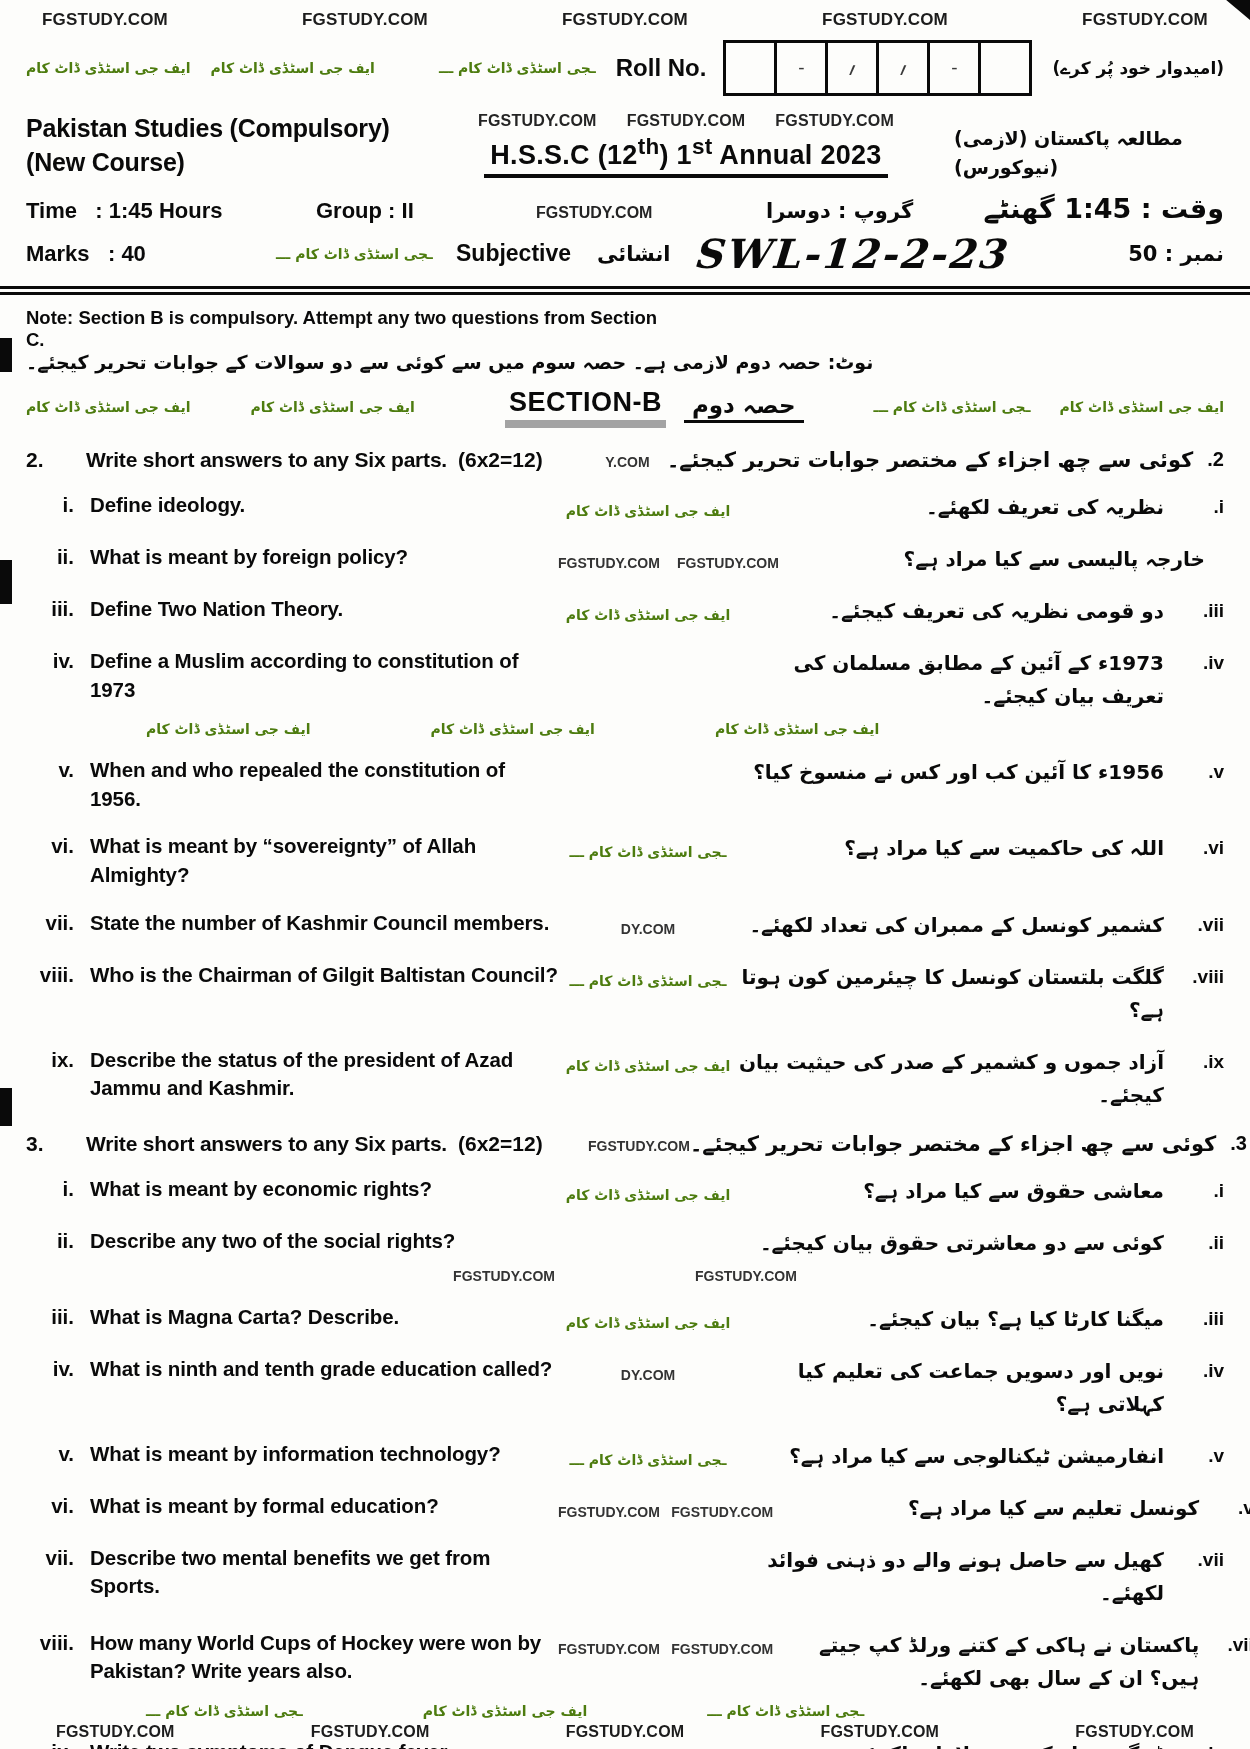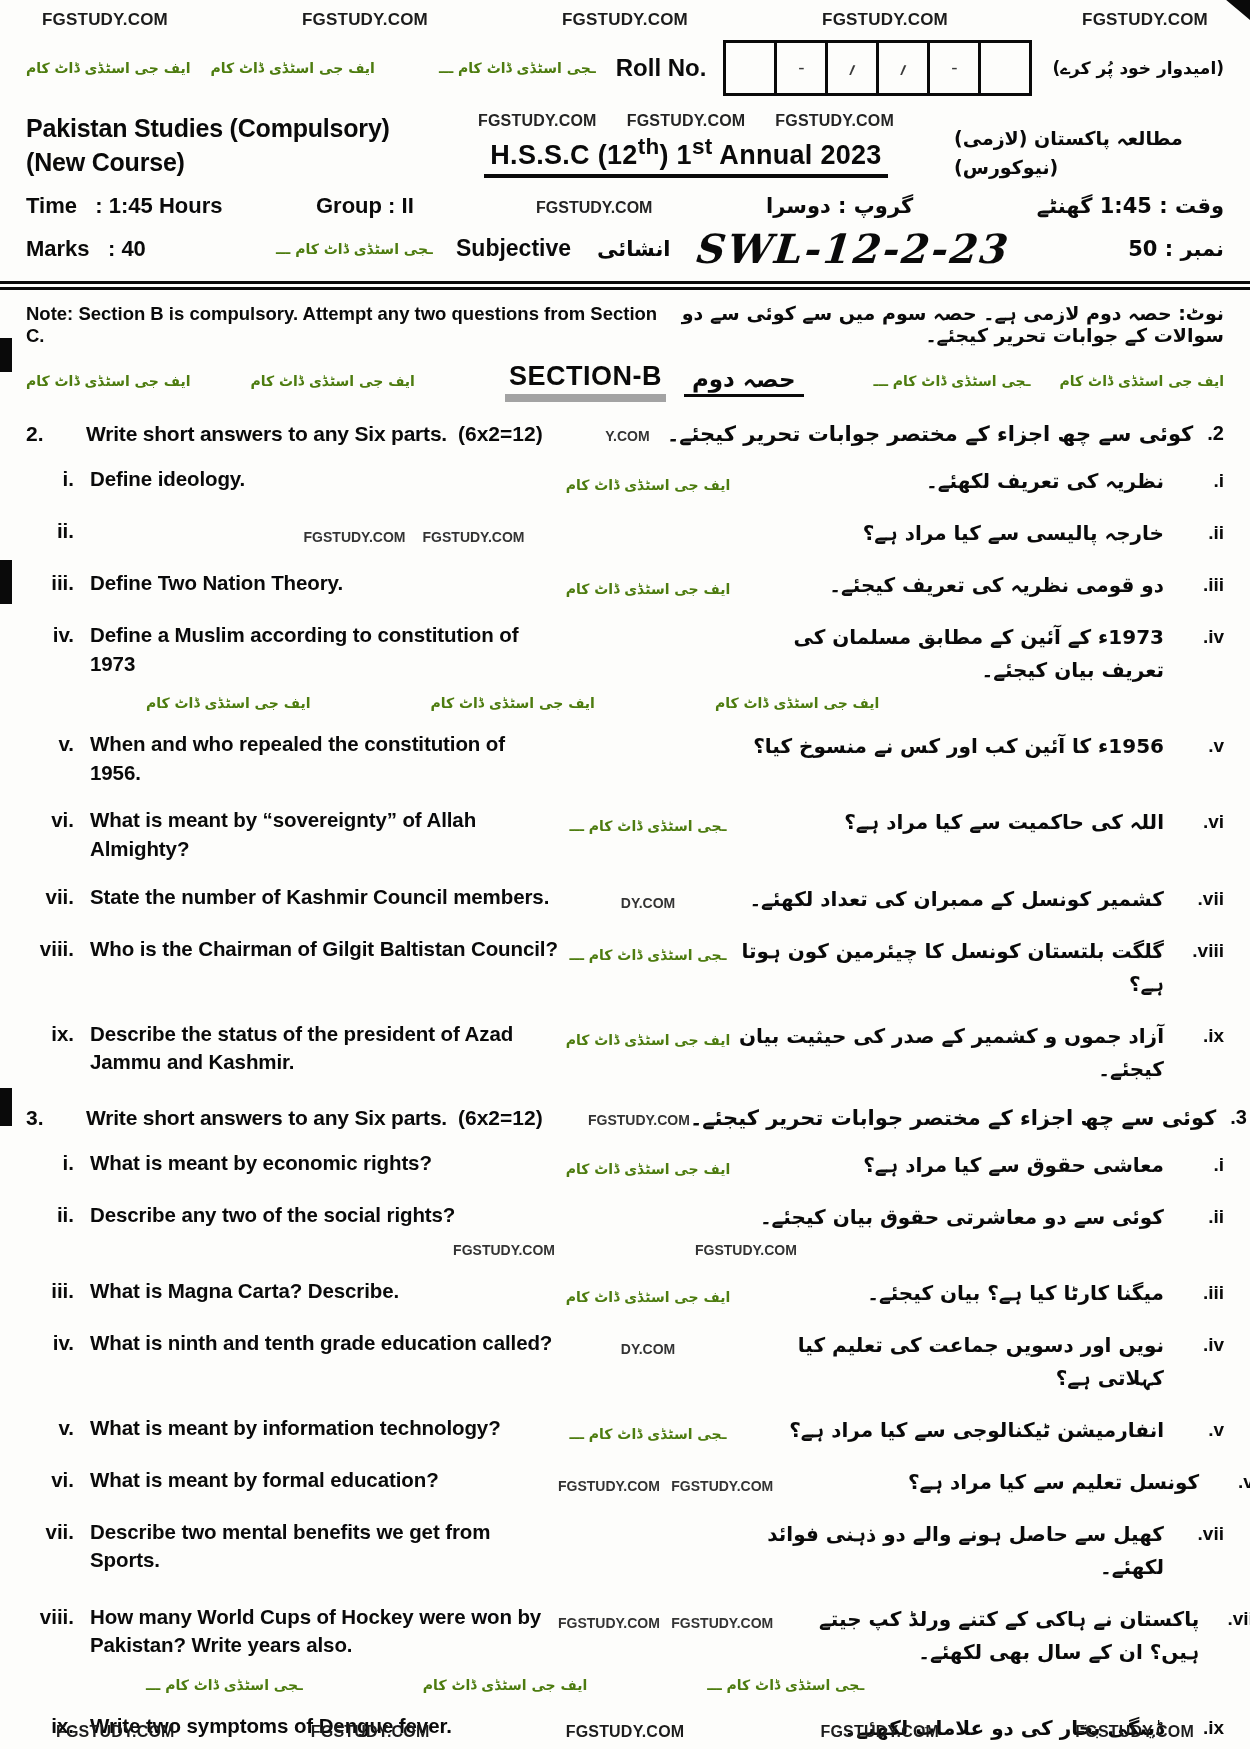--- a/index.html
+++ b/index.html
@@ -34,21 +34,21 @@
   .title-right { width:270px; text-align:left; font-size:19px; line-height:1.55;margin-top:12px; }
 
   .info-row { display:flex; align-items:baseline; margin-top:10px; font-size:22px; }
   .info-row .lbl { white-space:nowrap; }
   .marks-row { display:flex; align-items:center; margin-top:10px; font-size:22px; }
   .handwrite { font-family:"DejaVu Serif", serif; font-style:italic; font-weight:700;
                font-size:40px; transform:skewX(-6deg); display:inline-block; line-height:1; letter-spacing:2px; }
 
   .dbl-rule { margin:12px -26px 0; height:9px; border-top:3px solid #0a0a0a; border-bottom:3px solid #0a0a0a; }
 
-  .note-row { display:flex; margin-top:12px; font-size:18.5px; align-items:baseline; }
+  .note-row { display:flex; margin-top:12px; font-size:18.5px; align-items:baseline;flex-direction:column; }
   .note-en { width:640px; }
   .note-ur { flex:1; text-align:right; direction:rtl; font-size:19px; }
 
   .secb-row { display:flex; align-items:center; margin-top:14px; }
   .sec-title { font-size:27px; border-bottom:8px solid #a3a3a3; padding:0 4px 2px; letter-spacing:.5px; }
   .sec-title-ur { font-size:23px; border-bottom:3px solid #0a0a0a; padding:0 8px 2px; margin-left:18px; }
 
   .q-head { display:flex; margin-top:20px; font-size:21px; align-items:baseline; }
   .q-num { width:60px; flex:none; }
   .q-text { width:372px; flex:none; letter-spacing:-.2px; }
@@ -124,21 +124,21 @@
       <div>مطالعہ پاکستان (لازمی)</div>
       <div>(نیوکورس)</div>
     </div>
   </div>
 
   <div class="info-row">
     <span class="lbl" style="width:290px;"><span>Time</span>&nbsp;&nbsp;&nbsp;<span>:  1:45 Hours</span></span>
     <span class="lbl" style="width:220px;">Group : II</span>
     <span class="wm wm-mid" style="width:230px;">FGSTUDY.COM</span>
     <span class="ur" dir="rtl" style="flex:1; text-align:left; font-size:21px;">گروپ : دوسرا</span>
-    <span class="ur" dir="rtl" style="text-align:right; font-size:21px;">وقت  :  1:45 گھنٹے</span>
+    <span class="ur" dir="rtl" style="text-align:right; font-size:27px;">وقت  :  1:45 گھنٹے</span>
   </div>
 
   <div class="marks-row">
     <span class="lbl" style="width:250px;"><span>Marks</span>&nbsp;&nbsp;&nbsp;<span>:  40</span></span>
     <span class="wm-ur ur" style="width:180px;">ـجی اسٹڈی ڈاٹ کام ـــ</span>
     <span style="font-size:23px;">Subjective</span>
     <span class="ur" dir="rtl" style="margin:8px 26px; font-size:21px;">انشائی</span>
     <span class="handwrite">SWL-12-2-23</span>
     <span class="ur" dir="rtl" style="flex:1; text-align:right; font-size:21px;">نمبر  :  50</span>
   </div>
@@ -175,20 +175,21 @@
     <span class="p-en">Define ideology.</span>
     <span class="spacer"><span class="wm-ur ur">ایف جی اسٹڈی ڈاٹ کام</span></span>
     <span class="p-right">
         <span class="p-ur ur">نظریہ کی تعریف لکھئے۔</span>
         <span class="p-numr">.i</span>
       </span>
   </div>
 
   <div class="part-row">
     <span class="p-num">ii.</span>
+    <span class="p-en">What is meant by foreign policy?</span>
     <span class="spacer"><span class="wm wm-sm">FGSTUDY.COM</span>&nbsp;&nbsp;&nbsp;<span class="wm wm-sm">FGSTUDY.COM</span></span>
     <span class="p-right">
         <span class="p-ur ur">خارجہ پالیسی سے کیا مراد ہے؟</span>
         <span class="p-numr">.ii</span>
       </span>
   </div>
 
   <div class="part-row">
     <span class="p-num">iii.</span>
     <span class="p-en">Define Two Nation Theory.</span>

